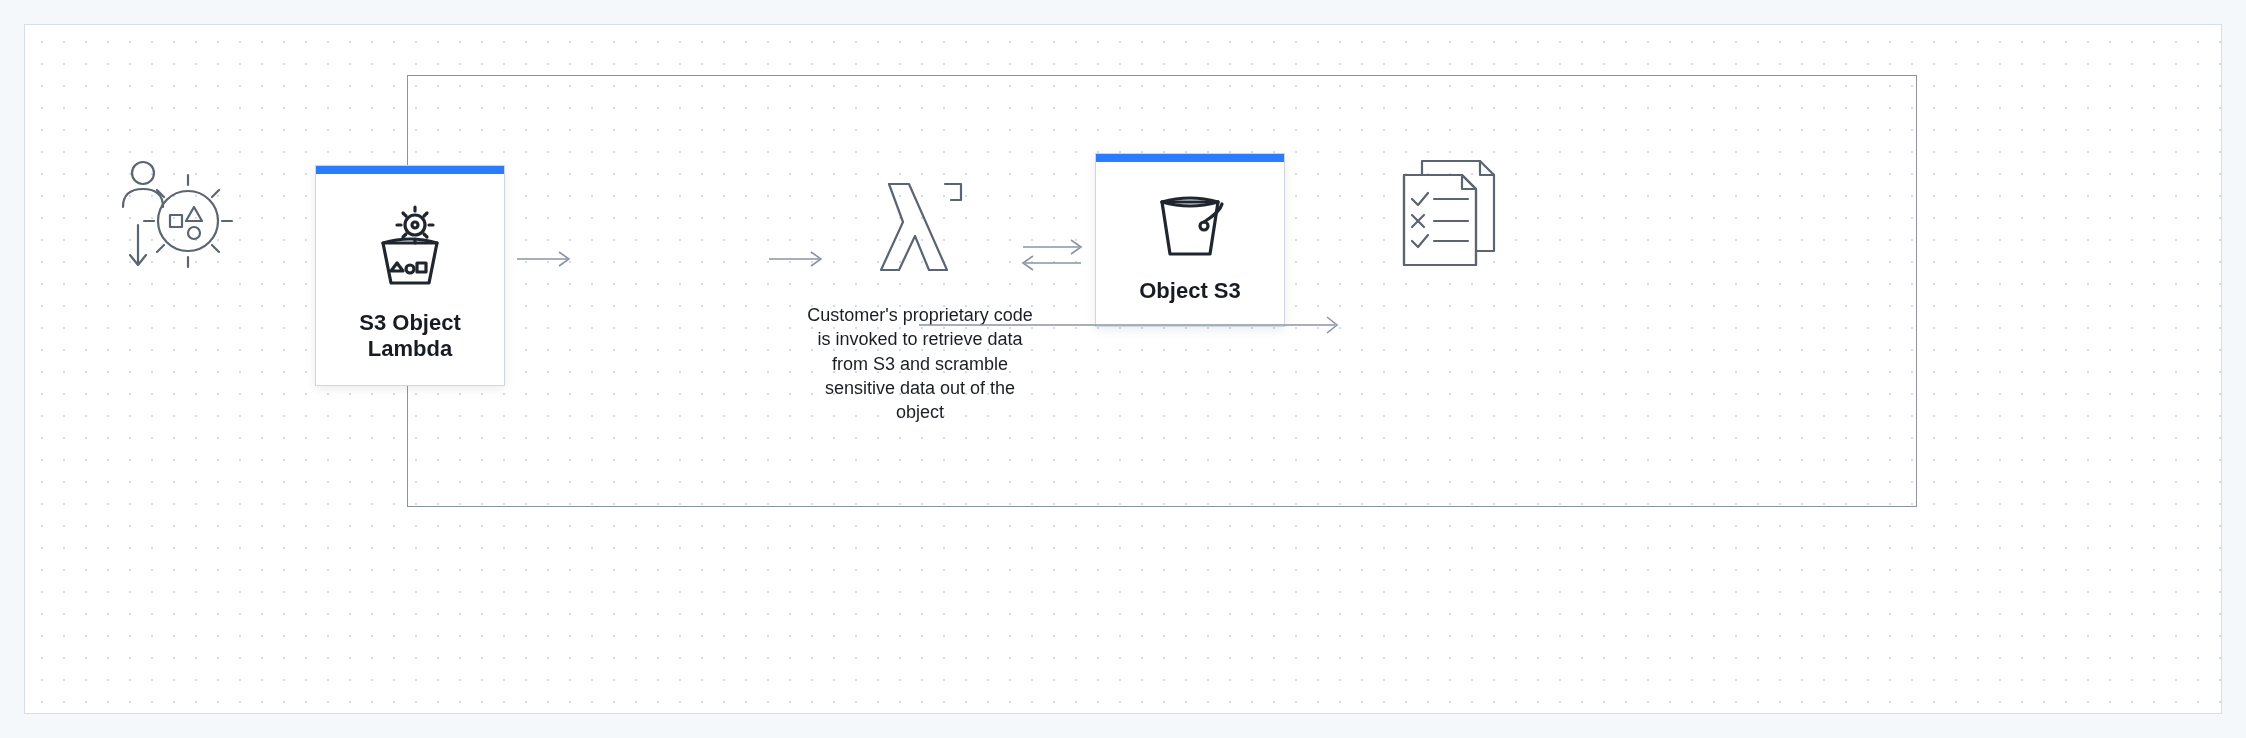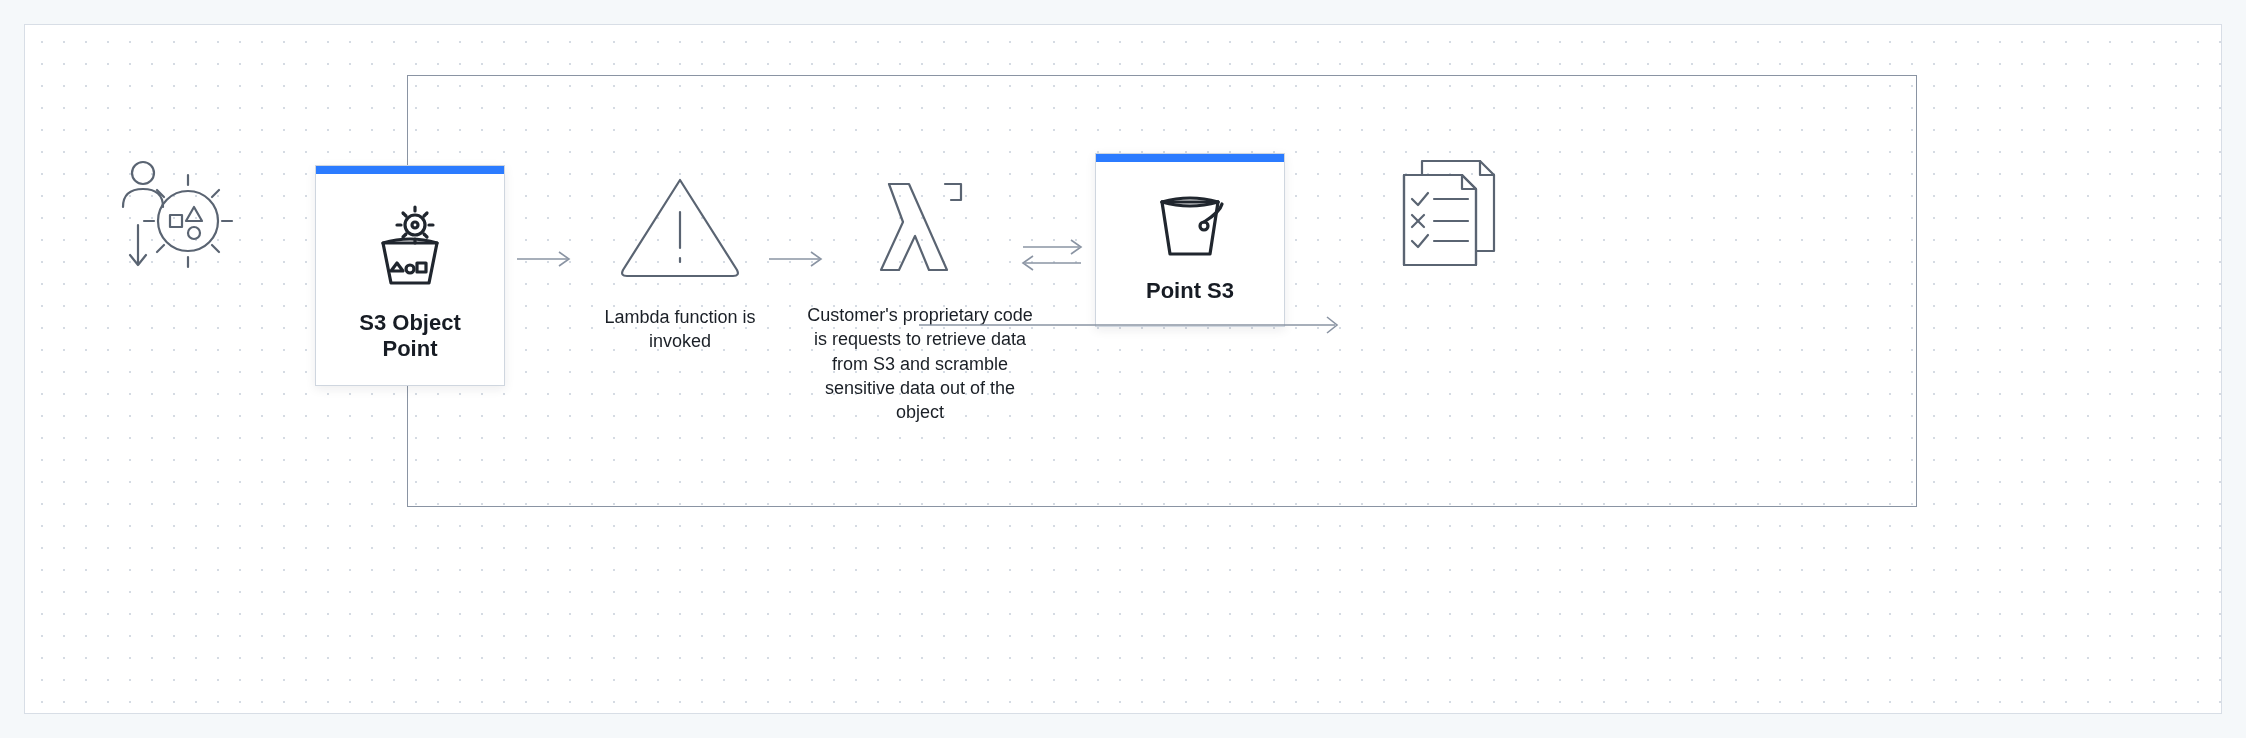--- a/index.html
+++ b/index.html
@@ -152,58 +152,48 @@
         <line x1="36" y1="24" x2="32" y2="24"></line>
         <line x1="64" y1="24" x2="68" y2="24"></line>
         <line x1="41" y1="15" x2="38" y2="12"></line>
         <line x1="59" y1="15" x2="62" y2="12"></line>
         <line x1="41" y1="33" x2="38" y2="36"></line>
         <line x1="59" y1="33" x2="62" y2="36"></line>
         </g>
       </svg>
     </div>
     <div class="title" style="white-space:pre-line;">S3 Object
-Point</div>
-  </div>
-
-  <div class="node" style="left:550px; top:142px; width:210px;">
-    <div class="icon-slot">
-      <svg class="icon" width="130" height="110" viewBox="0 0 130 110">
-        <path d="M65 8 L122 98 Q125 104 118 104 L12 104 Q5 104 8 98 Z"></path>
-        <line x1="65" y1="40" x2="65" y2="76"></line>
-        <line x1="65" y1="86" x2="65" y2="90"></line>
-      </svg>
-    </div>
-    <div class="caption" style="max-width:180px;">Lambda function is invoked</div>
-  </div>
+Lambda</div>
+  </div>
+
 
   <div class="node" style="left:775px; top:140px; width:240px;">
     <div class="icon-slot">
       <svg class="icon" width="110" height="110" viewBox="0 0 110 110">
         <path d="M24 14 L44 14 L82 100 L64 100 L50 66 L34 100 L16 100 L38 52 Z"></path>
         <path d="M80 14 L96 14 L96 30 L86 30"></path>
       </svg>
     </div>
-    <div class="caption" style="max-width:240px;">Customer's proprietary code is requests to retrieve data from S3 and scramble sensitive data out of the object</div>
+    <div class="caption" style="max-width:240px;">Customer's proprietary code is invoked to retrieve data from S3 and scramble sensitive data out of the object</div>
   </div>
 
   <div class="card" style="left:1070px; top:128px; width:190px;">
     <div class="topbar"></div>
     <div class="icon-slot" style="height:80px;">
       <svg class="icon" width="80" height="76" viewBox="0 0 80 76">
         <g class="dark">
         <path d="M12 16 L20 68 L60 68 L68 16 Z"></path>
         <path d="M12 16 Q40 8 68 16"></path>
         <path d="M12 16 Q40 24 68 16"></path>
         <circle cx="54" cy="40" r="4"></circle>
         <path d="M54 36 Q70 26 72 18"></path>
         </g>
       </svg>
     </div>
-    <div class="title">Point S3</div>
+    <div class="title">Object S3</div>
   </div>
 
   <div class="node" style="left:1320px; top:128px; width:200px;">
     <div class="icon-slot">
       <svg class="icon" width="130" height="120" viewBox="0 0 130 120">
 
         <path d="M42 8 L100 8 L114 22 L114 98 L42 98 Z"></path>
         <polyline points="100,8 100,22 114,22"></polyline>
 
         <path d="M24 22 L82 22 L96 36 L96 112 L24 112 Z" style="fill:#fff"></path>

